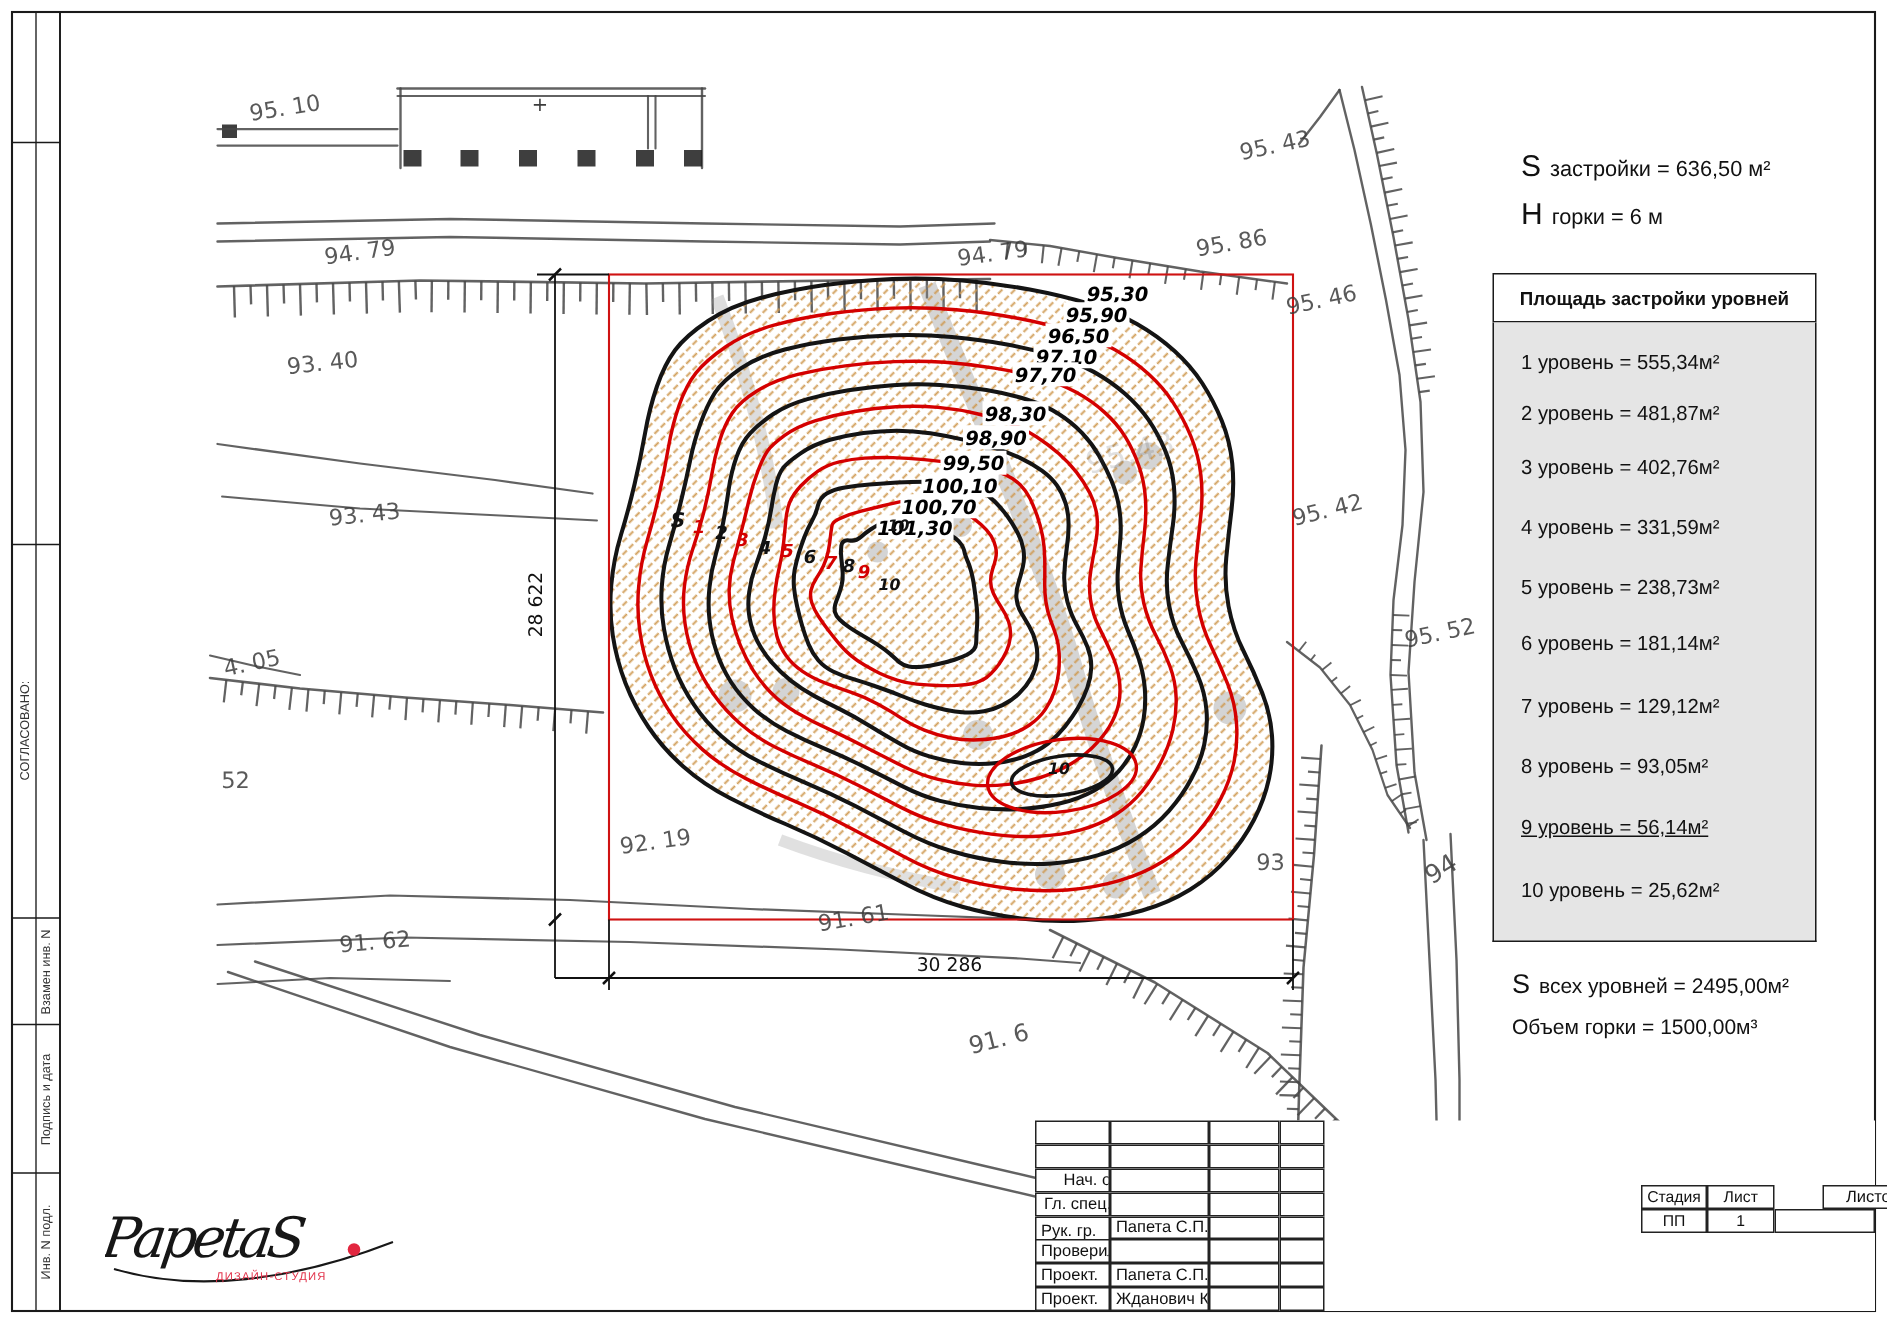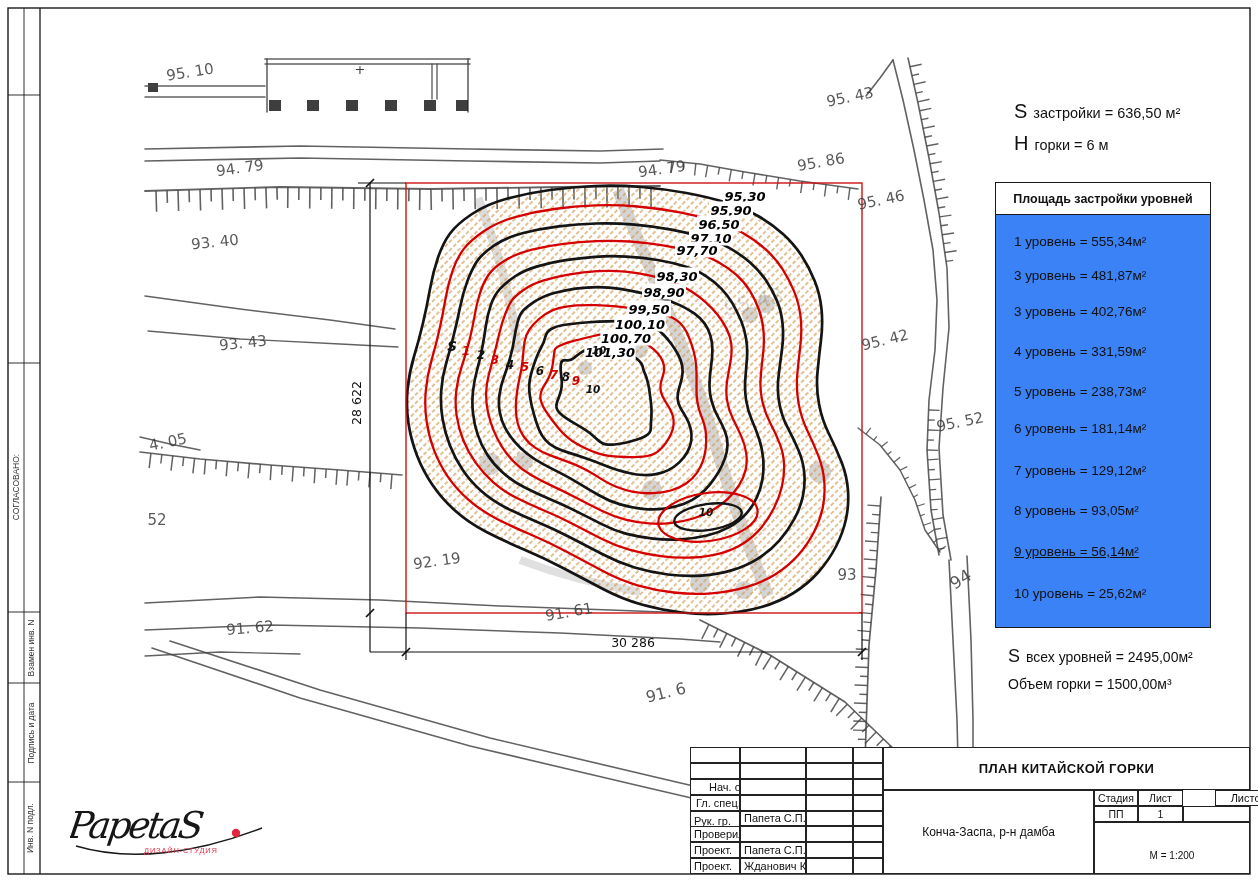--- a/index.html
+++ b/index.html
@@ -10,21 +10,21 @@
   
   .stats{left:1014px;top:100px;}
   .stat-line{display:flex;align-items:baseline;gap:6px;margin-bottom:9px;white-space:nowrap;}
   .big{font-size:20px;font-weight:400;}
   .rest{font-size:14.5px;}
   
   .levels{left:995px;top:182px;width:216px;background:#fff;}
   .levels-title{border:1.5px solid #1a1a1a;height:33px;line-height:33px;text-align:center;
                 font-size:12.5px;font-weight:bold;box-sizing:border-box;background:#fff;}
   .levels-body{border:1.5px solid #1a1a1a;border-top:none;height:413px;position:relative;
-               box-sizing:border-box;background:#3b82f6;}
+               box-sizing:border-box;background:#e5e5e5;}
   .lvl-row{position:absolute;left:18px;font-size:13.5px;white-space:nowrap;}
   
   .totals{left:1008px;top:646px;}
   .big2{font-size:18px;font-weight:400;}
   .rest2{font-size:14px;}
   .vol{font-size:14px;margin-top:7px;white-space:nowrap;}
   
   #title-block{left:690px;top:747px;width:560px;height:127px;background:#fff;}
   .tbc{position:absolute;border:1px solid #222;box-sizing:border-box;background:#fff;
        display:flex;align-items:center;font-size:11px;white-space:nowrap;overflow:hidden;}
@@ -409,21 +409,21 @@
   <div class="stat-line">
     <span class="big">Н</span>
     <span class="rest">горки = 6 м</span>
   </div>
 </div>
 
 <div class="abs levels">
   <div class="levels-title">Площадь застройки уровней горки</div>
   <div class="levels-body" id="levels-rows">
       <div class="lvl-row" style="top: 19px;">1 уровень = 555,34м²</div>
-      <div class="lvl-row" style="top: 53px;">3 уровень = 481,87м²</div>
+      <div class="lvl-row" style="top: 53px;">2 уровень = 481,87м²</div>
       <div class="lvl-row" style="top: 89px;">3 уровень = 402,76м²</div>
       <div class="lvl-row" style="top: 129px;">4 уровень = 331,59м²</div>
       <div class="lvl-row" style="top: 169px;">5 уровень = 238,73м²</div>
       <div class="lvl-row" style="top: 206px;">6 уровень = 181,14м²</div>
       <div class="lvl-row" style="top: 248px;">7 уровень = 129,12м²</div>
       <div class="lvl-row" style="top: 288px;">8 уровень = 93,05м²</div>
       <div class="lvl-row" style="top: 329px; text-decoration: underline;">9 уровень = 56,14м²</div>
       <div class="lvl-row" style="top: 371px;">10 уровень = 25,62м²</div>
     </div>
 </div>
@@ -464,29 +464,26 @@
       <div class="tbc" style="left: 163px; top: 79.38px; width: 30px; height: 15.875px; padding-left: 3px; font-size: 11px;"></div>
       <div class="tbc" style="left: 0px; top: 95.25px; width: 50px; height: 15.875px; padding-left: 3px; font-size: 11px;">Проект.</div>
       <div class="tbc" style="left: 50px; top: 95.25px; width: 66px; height: 15.875px; padding-left: 3px; font-size: 11px;">Папета С.П.</div>
       <div class="tbc" style="left: 116px; top: 95.25px; width: 47px; height: 15.875px; padding-left: 3px; font-size: 11px;"></div>
       <div class="tbc" style="left: 163px; top: 95.25px; width: 30px; height: 15.875px; padding-left: 3px; font-size: 11px;"></div>
       <div class="tbc" style="left: 0px; top: 111.13px; width: 50px; height: 15.875px; padding-left: 3px; font-size: 11px;">Проект.</div>
       <div class="tbc" style="left: 50px; top: 111.13px; width: 66px; height: 15.875px; padding-left: 3px; font-size: 11px;">Жданович К.С.</div>
       <div class="tbc" style="left: 116px; top: 111.13px; width: 47px; height: 15.875px; padding-left: 3px; font-size: 11px;"></div>
       <div class="tbc" style="left: 163px; top: 111.13px; width: 30px; height: 15.875px; padding-left: 3px; font-size: 11px;"></div>
     </div>
-  <div class="tbc center" style="left:193px;top:0;width:367px;height:43px;font-size:13px;letter-spacing:.4px;font-weight:bold;">ПЛАН КИТАЙСКОЙ ГОРКИ</div>
-  <div class="tbc center" style="left:193px;top:43px;width:211px;height:84px;font-size:12px;">Конча-Заспа, р-н дамба</div>
   <div class="tbc center" style="left:404px;top:43px;width:44px;height:16px;font-size:10.5px;">Стадия</div>
   <div class="tbc center" style="left:448px;top:43px;width:45px;height:16px;font-size:10.5px;">Лист</div>
   <div class="tbc center" style="left:493px;top:43px;width:67px;height:16px;font-size:11px;margin-left:32px;">Листов</div>
   <div class="tbc center" style="left:404px;top:59px;width:44px;height:16px;font-size:10.5px;">ПП</div>
   <div class="tbc center" style="left:448px;top:59px;width:45px;height:16px;font-size:10.5px;">1</div>
   <div class="tbc center" style="left:493px;top:59px;width:67px;height:16px;font-size:10.5px;"></div>
-  <div class="tbc" style="left:404px;top:75px;width:156px;height:52px;justify-content:center;align-items:flex-end;padding-bottom:12px;font-size:10px;">М = 1:200</div>
 </div>
 
 <div id="side-strip">
     <div class="strip-label" style="left: -104px; top: 480px; width: 240px;">СОГЛАСОВАНО:</div>
     <div class="strip-label" style="left: -2.5px; top: 640.5px; width: 65px;">Взамен инв. N</div>
     <div class="strip-label" style="left: -16.5px; top: 725.5px; width: 93px;">Подпись и дата</div>
     <div class="strip-label" style="left: -13px; top: 821px; width: 86px;">Инв. N подл.</div>
   </div>
 
 <svg class="logo-svg" width="205" height="70" viewBox="0 0 205 70">

